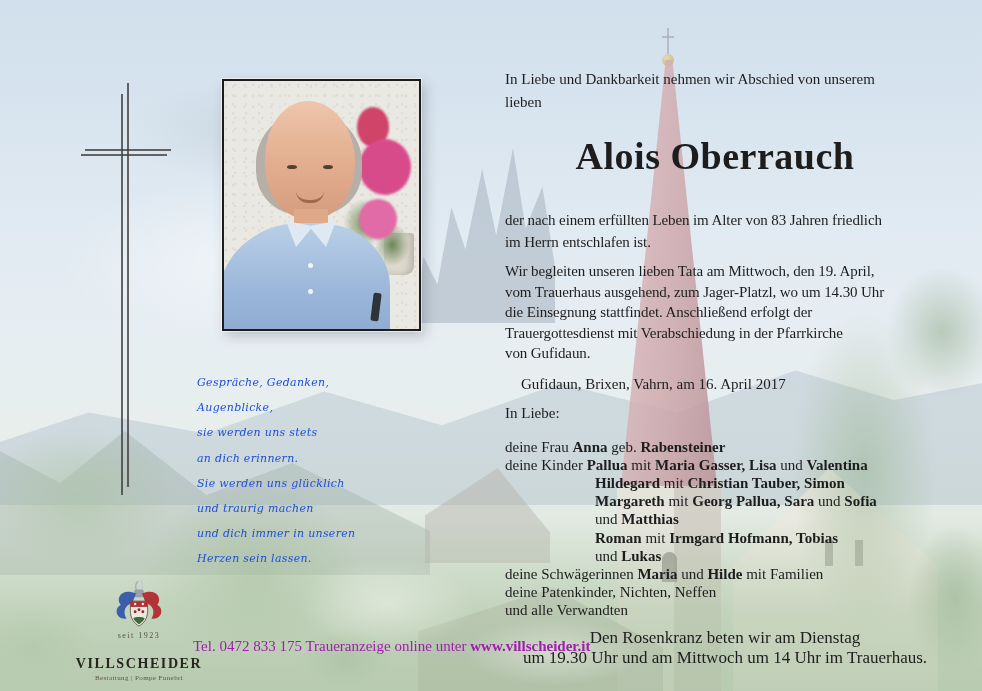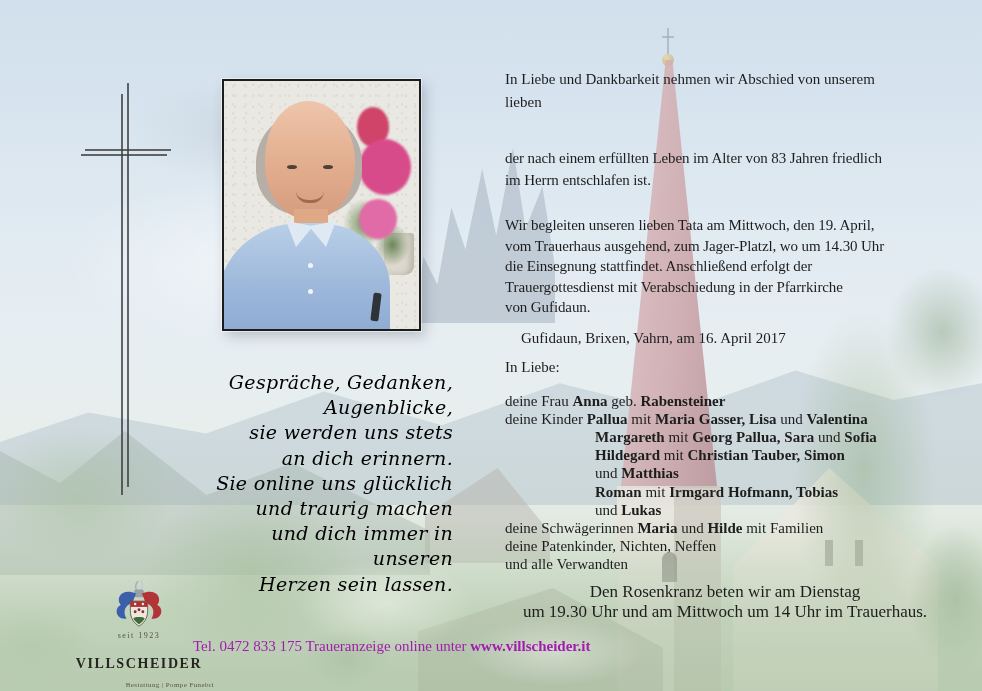--- a/index.html
+++ b/index.html
@@ -92,40 +92,40 @@
   .b1{top:182px;} .b2{top:208px;}
   .pen{position:absolute;left:148px;top:212px;width:8px;height:28px;background:#2e3337;border-radius:2px;transform:rotate(7deg);}
 
   
   .col{position:absolute;left:505px;top:68px;width:452px;z-index:3;}
   .intro{font-size:15px;line-height:23px;white-space:pre-line;}
   .name{margin:22px 0 0 0;font-size:38px;line-height:40px;font-weight:bold;letter-spacing:.5px;
         text-align:center;width:420px;}
   .para{margin:0;font-size:15px;letter-spacing:-.1px;white-space:pre-line;}
   .p1{margin-top:34px;line-height:21.5px;}
-  .p2{margin-top:24px;line-height:20.5px;}
+  .p2{margin-top:8px;line-height:20.5px;}
   .dateline{margin:12px 0 0 16px;font-size:15px;}
   .salutation{margin:12px 0 16px 0;font-size:15px;}
   .family{margin-top:11px;font-size:15px;line-height:18.2px;}
   .fam-line{white-space:nowrap;}
   .fam-line.ind{padding-left:90px;}
   .b{font-weight:bold;}
   .rosary{margin:8px 0 0 0;font-size:17px;line-height:20px;text-align:center;width:440px;white-space:pre-line;}
 
   
-  .poem{position:absolute;left:197px;top:370px;width:256px;z-index:3;text-align:right;
-        font-family:"DejaVu Serif", serif;font-style:italic;font-size:19px;line-height:25.2px;
-        color:#000000;letter-spacing:.3px;}
+  .poem{position:absolute;left:197px;top:370px;width:256px;z-index:3;text-align:left;
+        font-family:"DejaVu Serif", serif;font-style:italic;font-size:11px;line-height:25.2px;
+        color:#1d4ed8;letter-spacing:.3px;}
 
   
   .brand{position:absolute;left:64px;top:580px;width:150px;z-index:3;text-align:center;color:#3c382d;}
   .crest{display:block;margin:0 auto;width:52px;height:50px;}
   .since{font-size:8px;letter-spacing:1.5px;color:#55503f;margin-top:1px;}
   .brandname{font-size:14px;font-weight:bold;letter-spacing:1.6px;color:#262620;margin-top:16px;}
-  .tagline{font-size:7px;letter-spacing:.4px;color:#5a5548;margin-top:9px;text-align:right;}
+  .tagline{font-size:7px;letter-spacing:.4px;color:#5a5548;margin-top:2px;}
   .contact{position:absolute;left:193px;top:638px;z-index:3;font-size:15px;color:#a21caf;}
 </style>
 </head>
 <body>
 
 <div class="card">
 
   <div class="bg">
     <div class="sky"></div>
     <div class="cloud1"></div>
@@ -176,43 +176,44 @@
     <div class="button b1"></div>
     <div class="button b2"></div>
     <div class="pen"></div>
   </div>
 
   <div class="poem" id="poem-block">
       <div class="poem-line">Gespräche, Gedanken,</div>
       <div class="poem-line">Augenblicke,</div>
       <div class="poem-line">sie werden uns stets</div>
       <div class="poem-line">an dich erinnern.</div>
-      <div class="poem-line">Sie online uns glücklich</div>
+      <div class="poem-line">Sie werden uns glücklich</div>
       <div class="poem-line">und traurig machen</div>
       <div class="poem-line">und dich immer in unseren</div>
       <div class="poem-line">Herzen sein lassen.</div>
     </div>
 
   <div class="col">
     <div class="intro">In Liebe und Dankbarkeit nehmen wir Abschied von unserem
 lieben</div>
+    <h1 class="name">Alois Oberrauch</h1>
     <p class="para p1">der nach einem erfüllten Leben im Alter von 83 Jahren friedlich
 im Herrn entschlafen ist.</p>
     <p class="para p2">Wir begleiten unseren lieben Tata am Mittwoch, den 19. April,
 vom Trauerhaus ausgehend, zum Jager-Platzl, wo um 14.30 Uhr
 die Einsegnung stattfindet. Anschließend erfolgt der
 Trauergottesdienst mit Verabschiedung in der Pfarrkirche
 von Gufidaun.</p>
     <p class="dateline">Gufidaun, Brixen, Vahrn, am 16. April 2017</p>
     <p class="salutation">In Liebe:</p>
     <div class="family" id="family-list">
         <div class="fam-line"><span>deine Frau </span><span class="b">Anna</span><span> geb. </span><span class="b">Rabensteiner</span></div>
         <div class="fam-line"><span>deine Kinder </span><span class="b">Pallua</span><span> mit </span><span class="b">Maria Gasser, Lisa</span><span> und </span><span class="b">Valentina</span></div>
+        <div class="fam-line ind"><span class="b">Hildegard</span><span> mit </span><span class="b">Christian Tauber, Simon</span></div>
         <div class="fam-line ind"><span class="b">Margareth</span><span> mit </span><span class="b">Georg Pallua, Sara</span><span> und </span><span class="b">Sofia</span></div>
-        <div class="fam-line ind"><span class="b">Hildegard</span><span> mit </span><span class="b">Christian Tauber, Simon</span></div>
         <div class="fam-line ind"><span>und </span><span class="b">Matthias</span></div>
         <div class="fam-line ind"><span class="b">Roman</span><span> mit </span><span class="b">Irmgard Hofmann, Tobias</span></div>
         <div class="fam-line ind"><span>und </span><span class="b">Lukas</span></div>
         <div class="fam-line"><span>deine Schwägerinnen </span><span class="b">Maria</span><span> und </span><span class="b">Hilde</span><span> mit Familien</span></div>
         <div class="fam-line"><span>deine Patenkinder, Nichten, Neffen</span></div>
         <div class="fam-line"><span>und alle Verwandten</span></div>
       </div>
     <p class="rosary">Den Rosenkranz beten wir am Dienstag
 um 19.30 Uhr und am Mittwoch um 14 Uhr im Trauerhaus.</p>
   </div>

